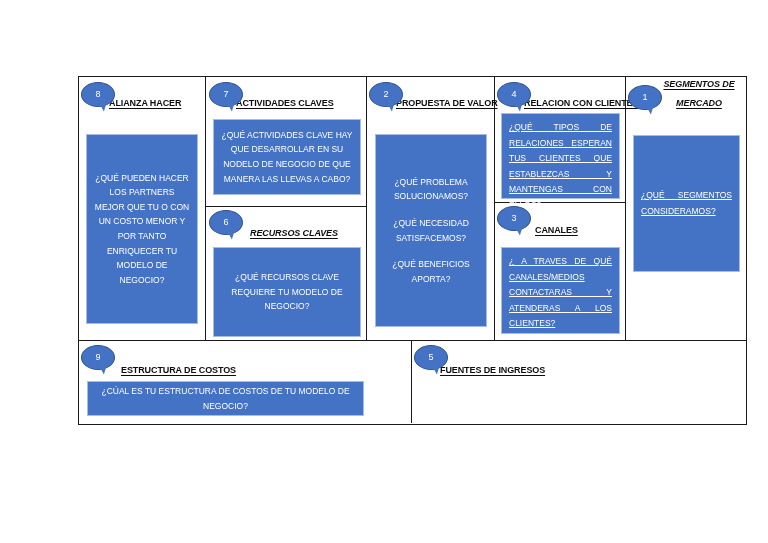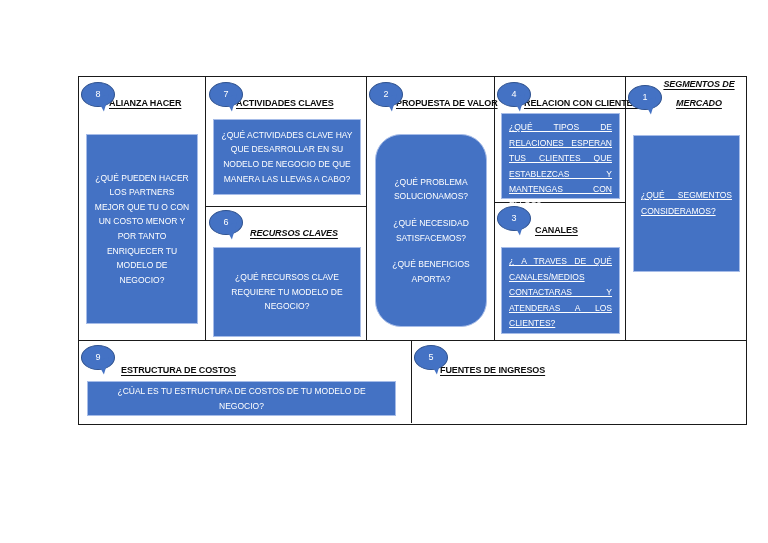--- a/index.html
+++ b/index.html
@@ -172,21 +172,21 @@
 
   <div class="cell bdr-r" style="left:288px; top:0; width:128px; height:263px;">
     <div class="badge" style="left:2px; top:5px;">
       <div class="bubble"></div>
       <div class="tail"></div>
       <div class="num">2</div>
     </div>
     <div class="heading" style="left:29px; top:21px;">
       <span>PROPUESTA DE VALOR</span>
     </div>
-    <div class="box center al-center" style="left:8px; top:57px; width:112px; height:193px;border-radius:26px;">
+    <div class="box center al-center" style="left:8px; top:57px; width:112px; height:193px;">
       <p>¿QUÉ PROBLEMA SOLUCIONAMOS?</p>
       <p>¿QUÉ NECESIDAD SATISFACEMOS?</p>
       <p>¿QUÉ BENEFICIOS APORTA?</p>
     </div>
   </div>
 
   <div class="cell bdr-r bdr-b" style="left:416px; top:0; width:131px; height:126px;">
     <div class="badge" style="left:2px; top:5px;">
       <div class="bubble"></div>
       <div class="tail"></div>
@@ -233,21 +233,21 @@
 
   <div class="cell bdr-r" style="left:0; top:263px; width:333px; height:83px; border-top:1.5px solid #1a1a1a;">
     <div class="badge" style="left:2px; top:4px;">
       <div class="bubble"></div>
       <div class="tail"></div>
       <div class="num">9</div>
     </div>
     <div class="heading" style="left:42px; top:24px;">
       <span>ESTRUCTURA DE COSTOS</span>
     </div>
-    <div class="box center al-center" style="left:8px; top:40px; width:309px; height:35px;">
+    <div class="box center al-center" style="left:8px; top:40px; width:277px; height:35px;">
       <p>¿CÚAL ES TU ESTRUCTURA DE COSTOS DE TU MODELO DE NEGOCIO?</p>
     </div>
   </div>
 
   <div class="cell" style="left:333px; top:263px; width:334px; height:83px; border-top:1.5px solid #1a1a1a;">
     <div class="badge" style="left:2px; top:4px;">
       <div class="bubble"></div>
       <div class="tail"></div>
       <div class="num">5</div>
     </div>

